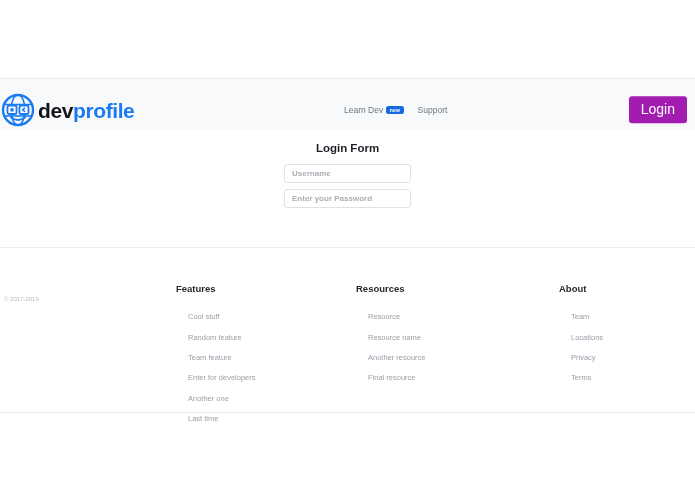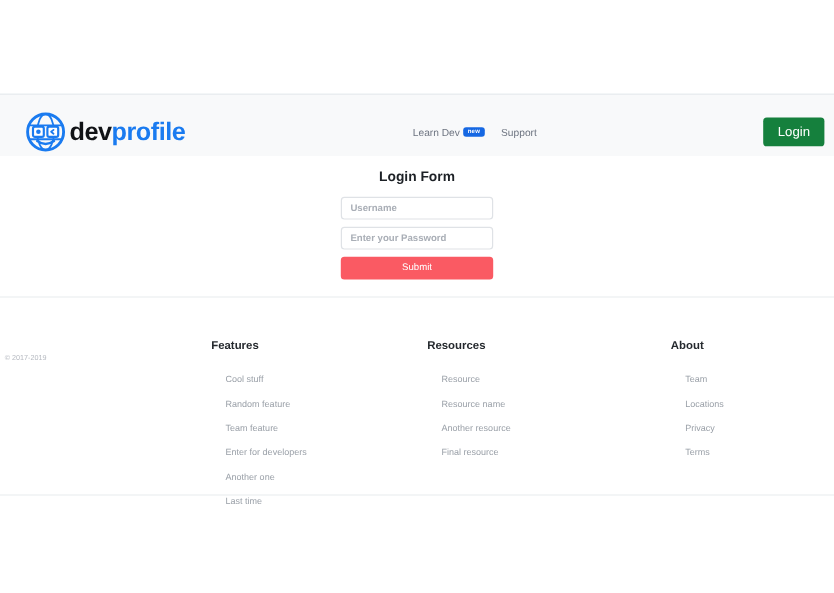--- a/index.html
+++ b/index.html
@@ -14,21 +14,21 @@
 
   
   .header {
     position: absolute; left: 0; top: 78px; width: 695px; height: 64px;
     background: #f8f9fa;
     border-top: 1px solid #e7eaee;
     border-bottom: 1px solid #e7eaee;
     display: flex; align-items: center;
   }
   .brand {
-    position: absolute; left: 20px; top: 50%; transform: translateY(-50%);
+    position: absolute; left: 0; top: 50%; transform: translateY(-50%);
     display: flex; align-items: center; gap: 2px;
     text-decoration: none;
   }
   .brand-icon { width: 36px; height: 36px; display: block; flex: 0 0 36px; }
   .brand-text {
     font-size: 21px; font-weight: bold; letter-spacing: -0.4px;
     line-height: 1; white-space: nowrap;
   }
   .brand-dev { color: #111316; }
   .brand-profile { color: #1a7bf0; }
@@ -42,22 +42,22 @@
     display: inline-flex; align-items: center; gap: 3px; white-space: nowrap;
   }
   .badge-new {
     display: inline-block; background: #1668e3; color: #ffffff;
     font-size: 5px; font-weight: bold; letter-spacing: .2px;
     padding: 1.5px 3.5px; border-radius: 2.5px; line-height: 1;
     text-transform: lowercase;
   }
   .login-btn {
     position: absolute; right: 8px; top: 50%; transform: translateY(-50%);
-    background: #15803d; color: #fff; border: none; border-radius: 3px;
-    font-size: 11px; padding: 6px 12px; cursor: pointer;
+    background: #a21caf; color: #fff; border: none; border-radius: 3px;
+    font-size: 14px; padding: 6px 12px; cursor: pointer;
     font-family: "Liberation Sans", sans-serif; line-height: 1.1;
   }
 
   
   .main {
     position: absolute; left: 0; top: 130px; width: 695px; height: 118px;
     background: #ffffff;
     border-bottom: 1px solid #eceef1;
   }
   .form-wrap { position: absolute; left: 284px; top: 12px; width: 127px; }
@@ -139,21 +139,20 @@
     </nav>
 
     <button class="login-btn">Login</button>
   </div>
 
   <div class="main">
     <div class="form-wrap">
       <h2 class="form-title">Login Form</h2>
       <input class="field" type="text" placeholder="Username" style="">
       <input class="field" type="password" placeholder="Enter your Password" style="">
-      <button class="submit-btn">Submit</button>
     </div>
   </div>
 
   <div class="footer">
     <div class="copyright">© 2017-2019</div>
 
     <div class="col col-features">
       <h3 class="col-title">Features</h3>
       <ul class="col-list">
         <li><a class="col-link" href="#">Cool stuff</a></li>

